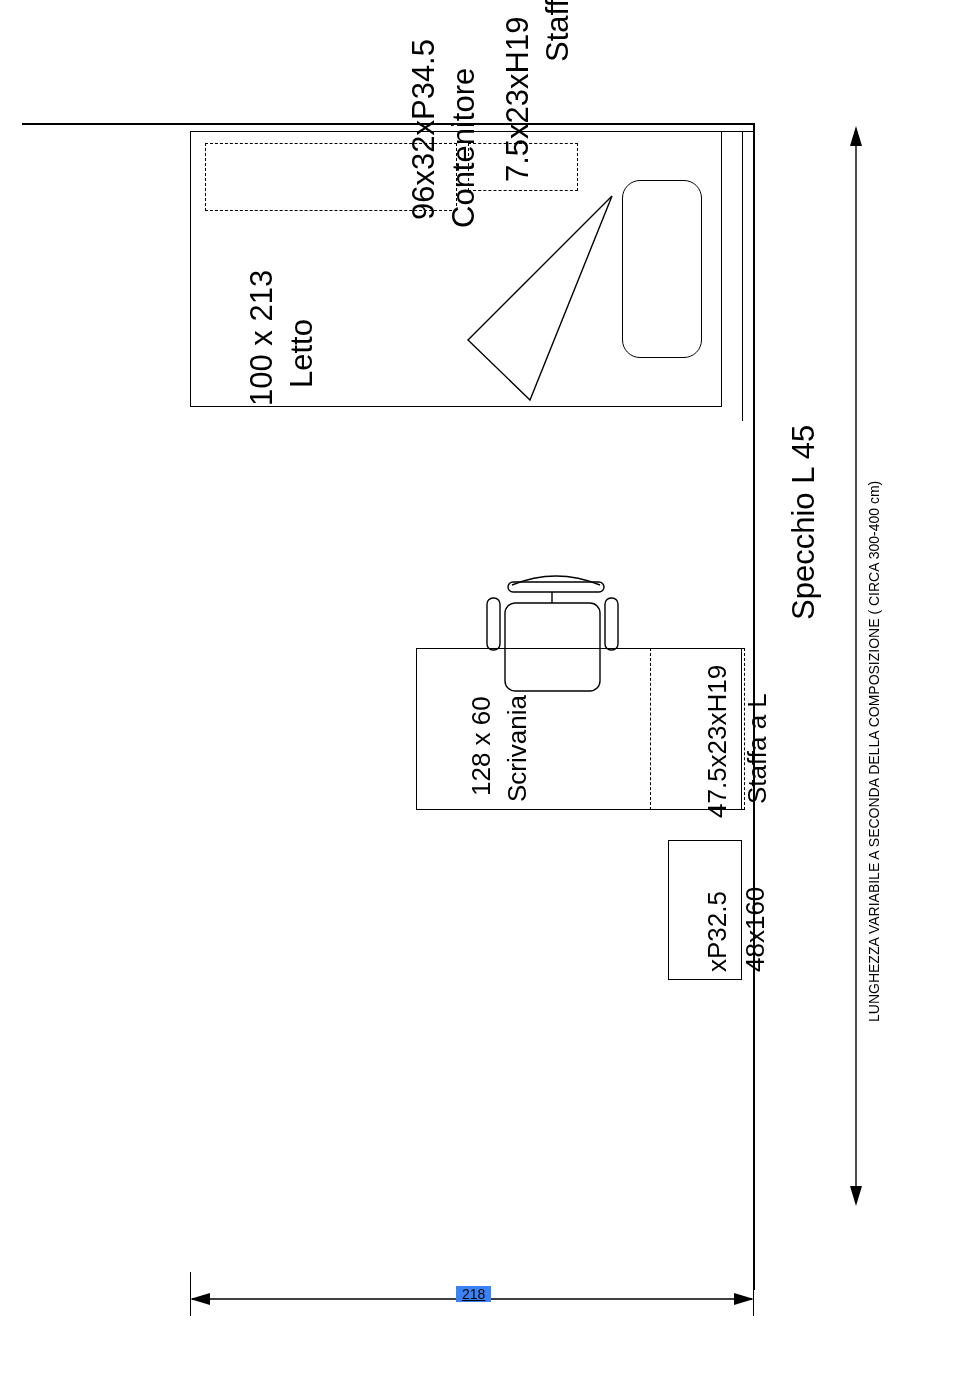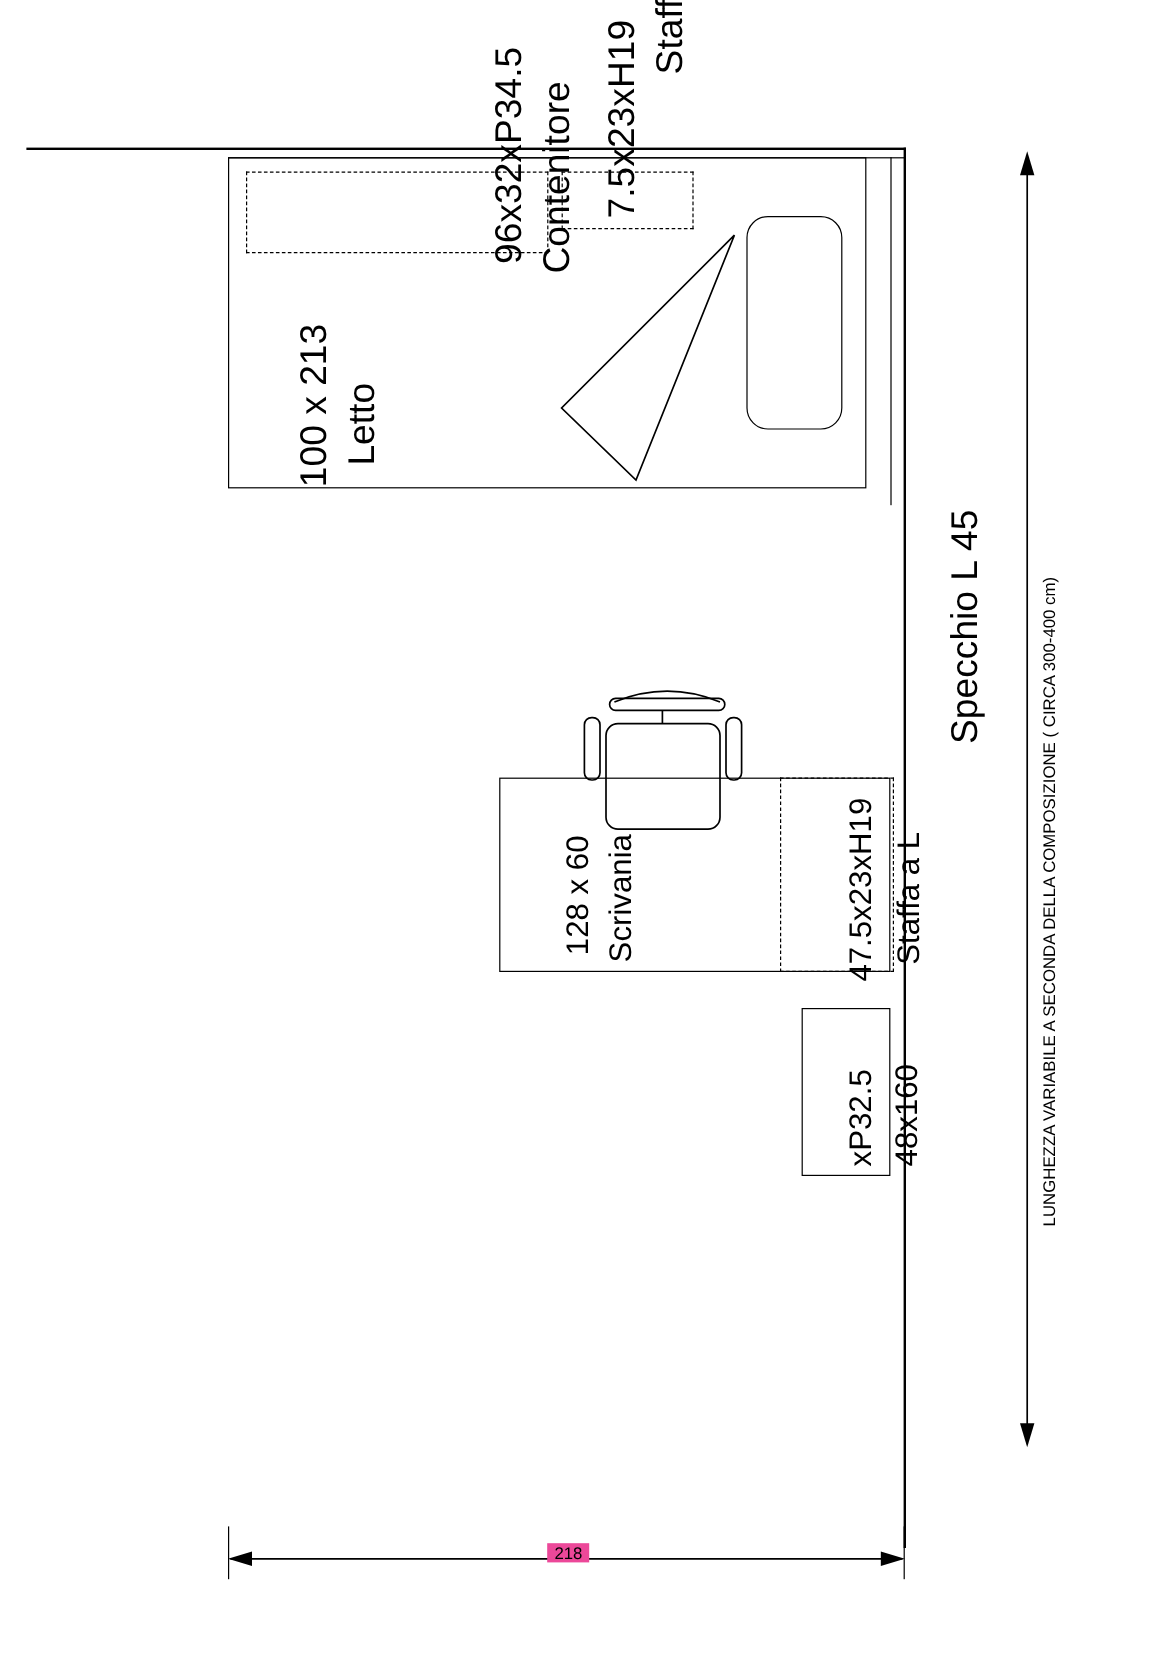--- a/index.html
+++ b/index.html
@@ -129,15 +129,15 @@
   </svg>
   <div class="lbl rot small" style="left:866px; top:1022px;">LUNGHEZZA VARIABILE A SECONDA DELLA COMPOSIZIONE ( CIRCA 300-400 cm)</div>
 
   <div class="line" style="left:190px; top:1272px; width:1px; height:44px;"></div>
   <div class="line" style="left:753px; top:1272px; width:1px; height:44px;"></div>
   <svg style="left:0; top:0; width:970px; height:1386px;">
     <line x1="192" y1="1299" x2="752" y2="1299" stroke="#000000" stroke-width="1.4"></line>
     <polygon points="190,1299 210,1293 210,1305" fill="#000000"></polygon>
     <polygon points="754,1299 734,1293 734,1305" fill="#000000"></polygon>
   </svg>
-  <div class="lbl small" style="left:456px; top:1286px; background:#ec4899; padding:0 6px;">218</div>
+  <div class="lbl small" style="left:456px; top:1286px; background:#3b82f6; padding:0 6px;text-decoration:underline;">218</div>
 
 </div>
 
 </body></html>

